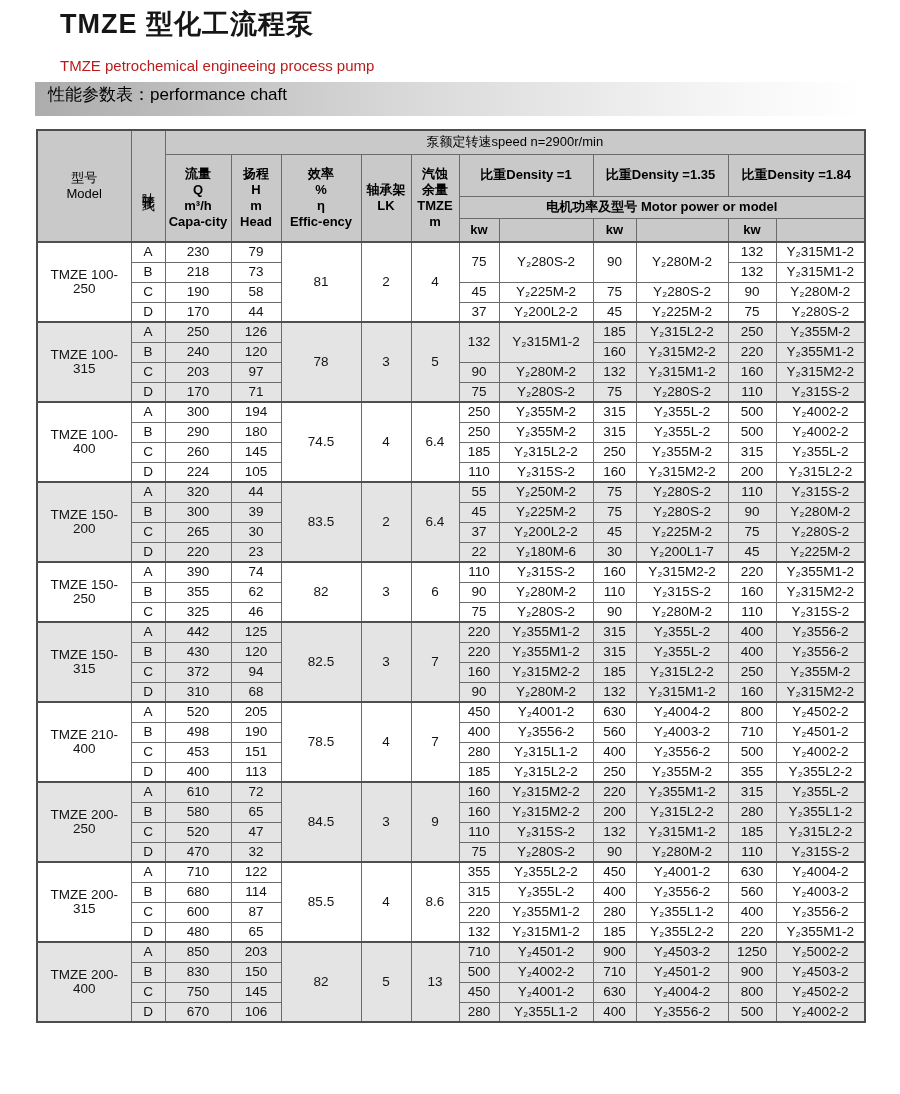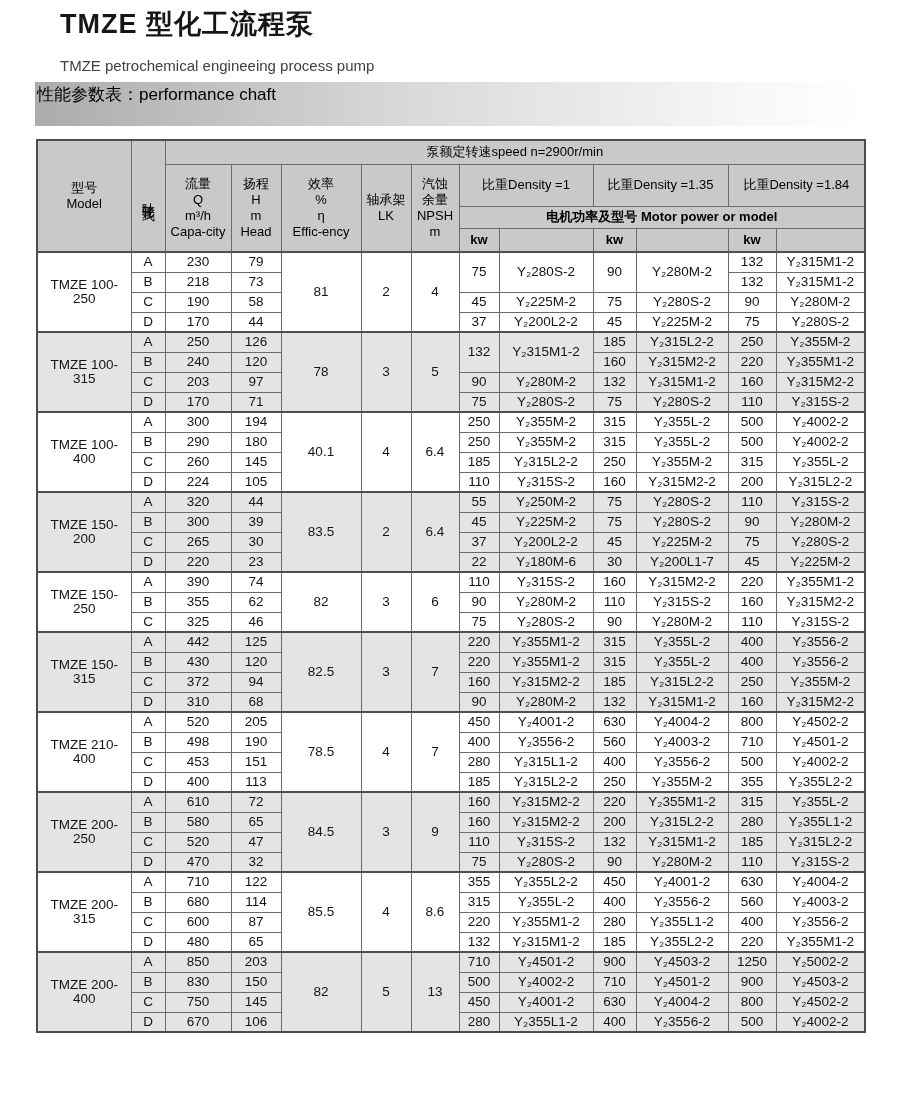--- a/index.html
+++ b/index.html
@@ -12,28 +12,28 @@
   }
   .page { position: relative; width: 900px; height: 1094px; overflow: hidden; }
 
   .doc-title {
     margin: 6px 0 15px 60px;
     font-size: 27px; font-weight: bold; color: #161616;
     letter-spacing: 1px;
   }
   .doc-subtitle {
     margin: 2px 0 0 60px;
-    font-size: 15px; color: #404040;
+    font-size: 15px; color: #b91c1c;
   }
   .section-bar {
     margin: 8px 0 0 35px;
-    width: 830px; height: 44px;
+    width: 830px; height: 34px;
     background: linear-gradient(to right, #acacac, #d9d9d9 45%, #f7f7f7 85%, #ffffff);
     font-size: 17px; color: #000;
-    line-height: 26px; padding-left: 2px;
+    line-height: 26px; padding-left: 13px;
   }
 
   table.perf {
     margin: 13px 0 0 36px;
     border-collapse: collapse;
     table-layout: fixed;
     width: 828px;
     border: 2px solid #4d4d4d;
   }
   table.perf th, table.perf td {
@@ -51,21 +51,21 @@
     white-space: pre-line;
     color: #000000;
   }
   th.vertical {
     writing-mode: vertical-rl;
     text-orientation: upright;
     letter-spacing: 2px;
     padding: 2px 0;
   }
   tr.hrow-speed th { height: 24px; }
-  tr.hrow-density th { height: 42px; font-size: 13.5px; }
+  tr.hrow-density th { height: 42px; font-size: 13.5px; font-weight: bold; }
   tr.hrow-motor th { height: 22px; font-weight: bold; }
   tr.hrow-kw th { height: 24px; font-weight: bold; }
 
   table.perf td {
     font-size: 13.5px;
     height: 20px;
     line-height: 1.05;
     background: #ffffff;
     color: #141414;
   }
@@ -115,21 +115,21 @@
 m
 Head</th>
         <th rowspan="3">效率
 %
 η
 Effic-ency</th>
         <th rowspan="3">轴承架
 LK</th>
         <th rowspan="3">汽蚀
 余量
-NPSH
+TMZE
 m</th>
         <th colspan="2">比重Density =1</th>
         <th colspan="2">比重Density =1.35</th>
         <th colspan="2">比重Density =1.84</th>
       </tr>
       <tr class="hrow-motor">
         <th colspan="6">电机功率及型号  Motor power or model</th>
       </tr>
       <tr class="hrow-kw">
         <th>kw</th>
@@ -229,21 +229,21 @@
           <td>75</td>
           <td class="motor-model">Y₂280S-2</td>
           <td>110</td>
           <td class="motor-model">Y₂315S-2</td>
         </tr>
         <tr class=" group-start">
           <td rowspan="4" class="model-cell">TMZE 100-400</td>
           <td>A</td>
           <td>300</td>
           <td>194</td>
-          <td rowspan="4">40.1</td>
+          <td rowspan="4">74.5</td>
           <td rowspan="4">4</td>
           <td rowspan="4">6.4</td>
           <td>250</td>
           <td class="motor-model">Y₂355M-2</td>
           <td>315</td>
           <td class="motor-model">Y₂355L-2</td>
           <td>500</td>
           <td class="motor-model">Y₂4002-2</td>
         </tr>
         <tr class="">

